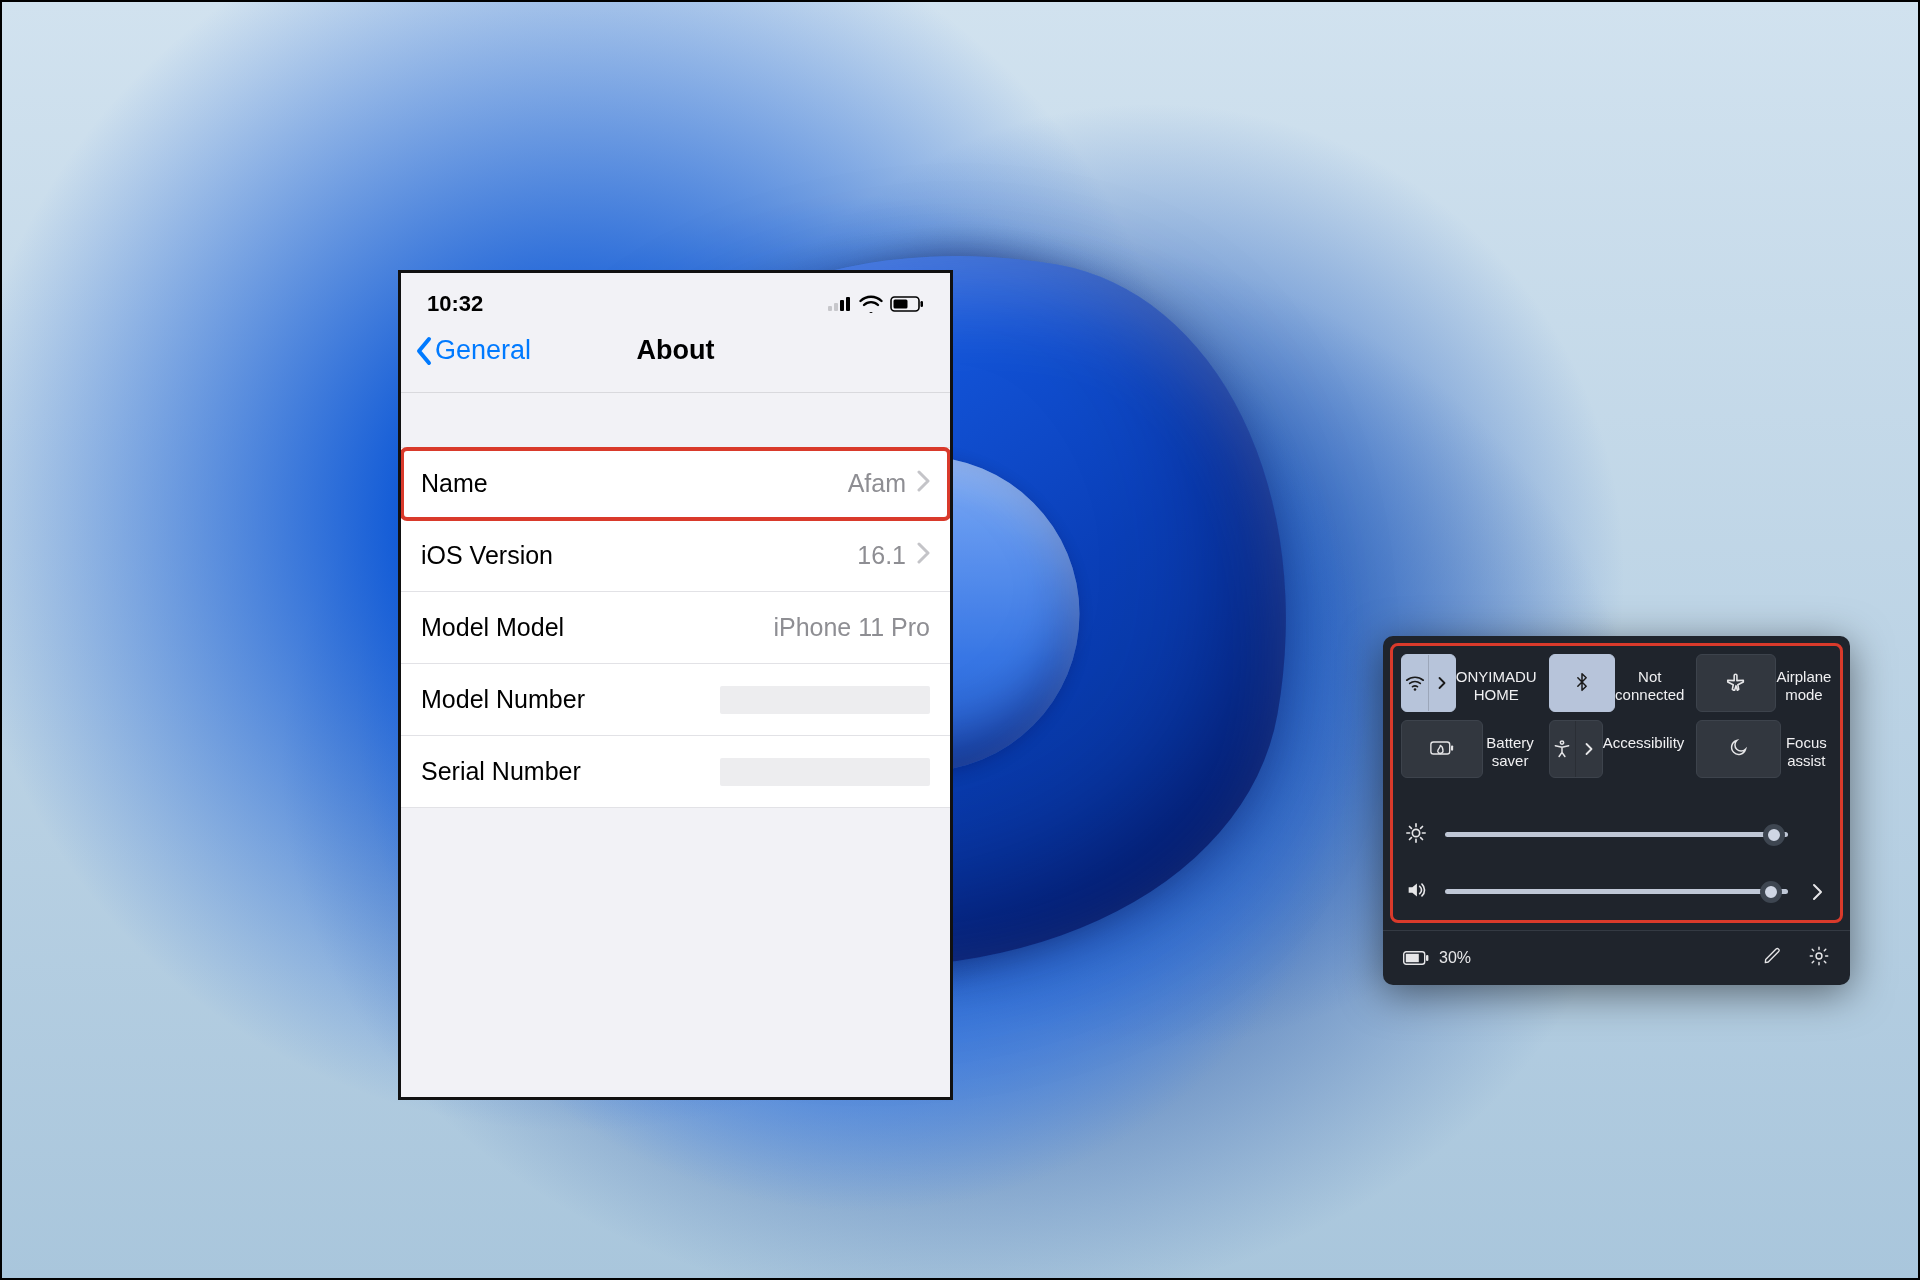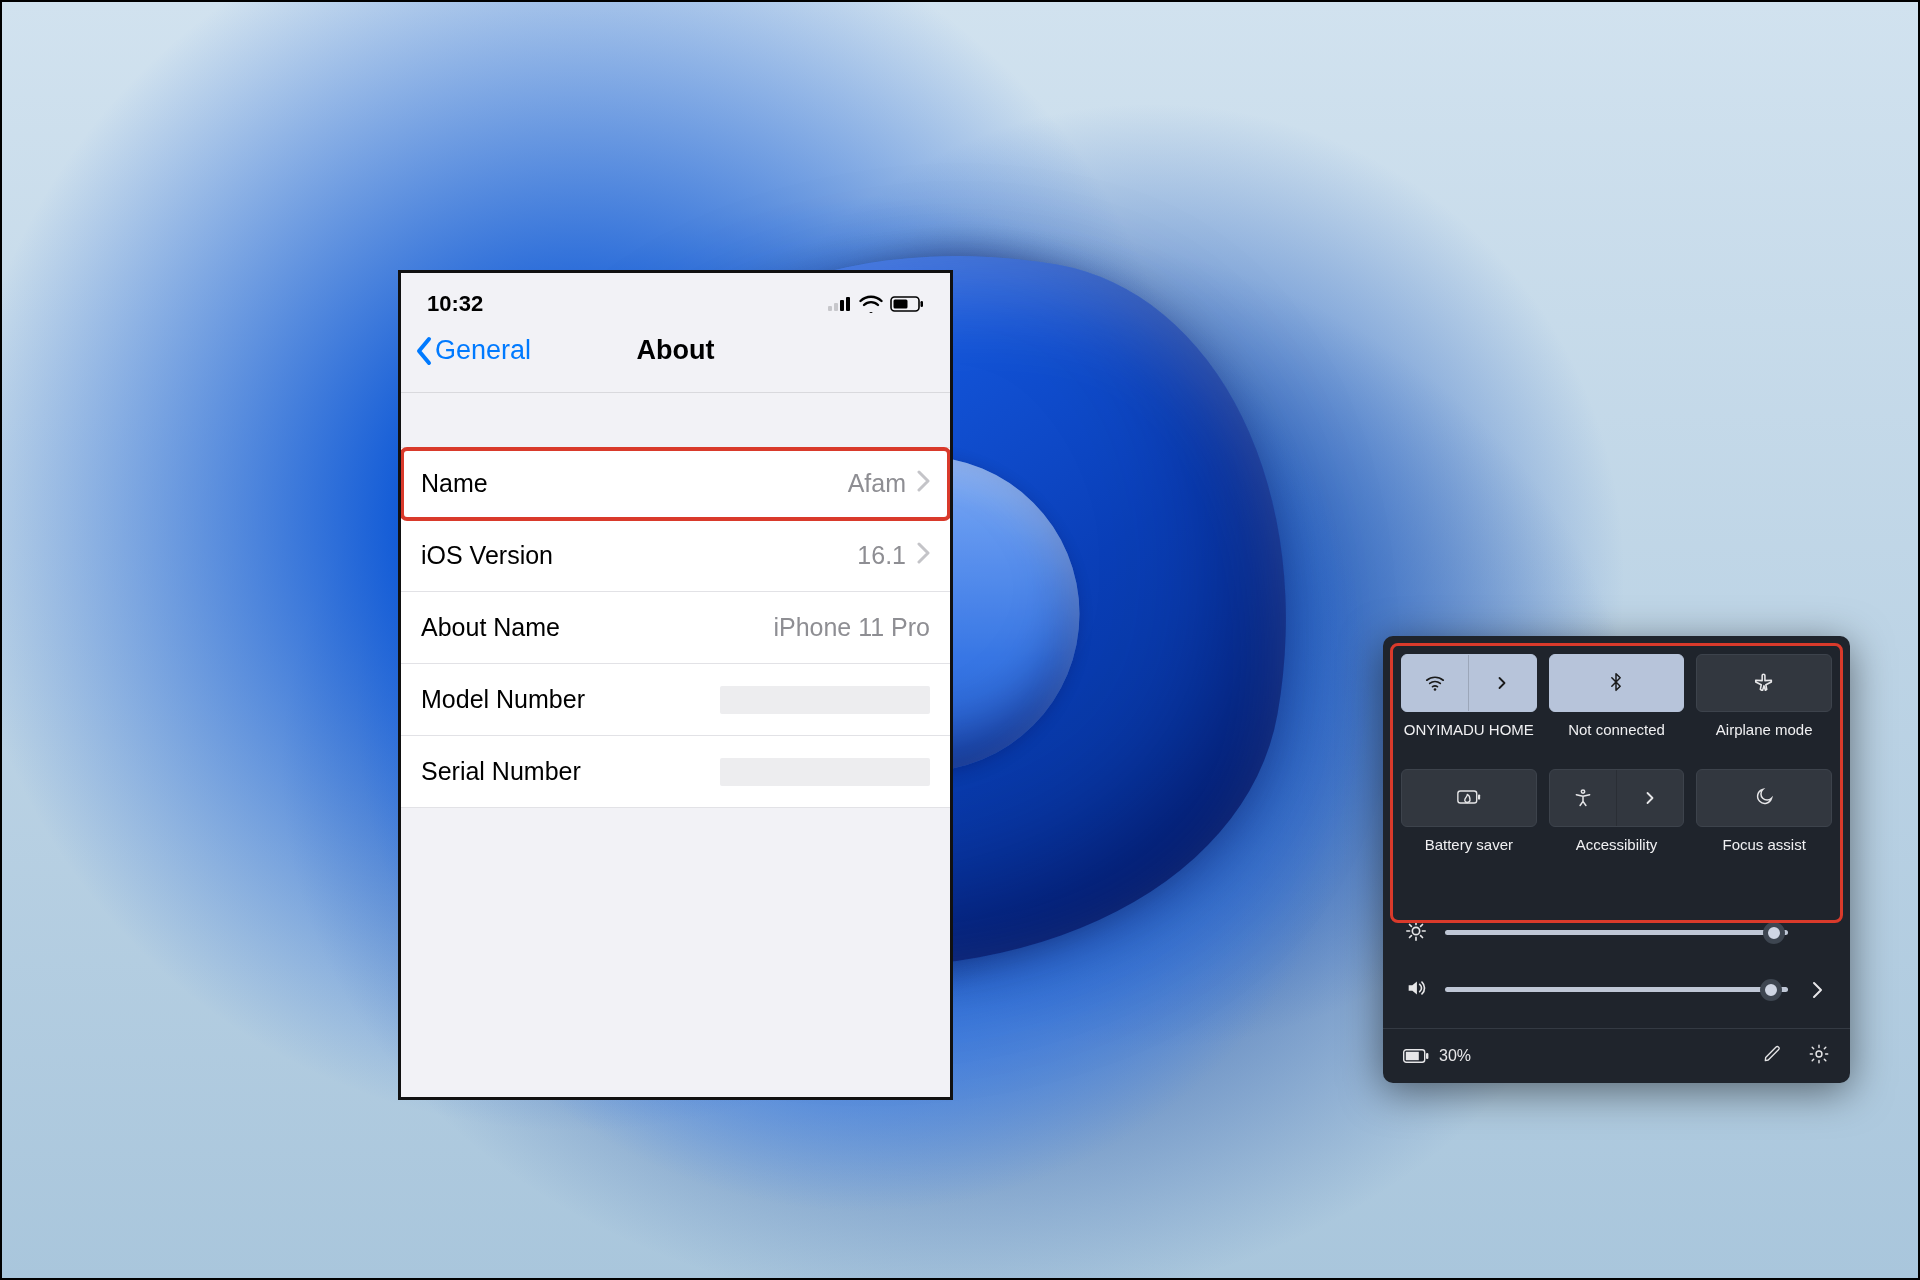--- a/index.html
+++ b/index.html
@@ -161,21 +161,21 @@
     pointer-events: none;
     z-index: 5;
   }
   .qs-grid {
     display: grid;
     grid-template-columns: repeat(3, 1fr);
     gap: 8px 12px;
   }
   .qs-tile {
     display: flex;
-    flex-direction: column;
+    flex-direction: row;
     align-items: center;
   }
   .qs-btn {
     width: 100%;
     height: 58px;
     border-radius: 6px;
     display: flex;
     align-items: center;
     justify-content: center;
     background: #32373f;
@@ -302,21 +302,21 @@
       <div class="ios-row">
         <span class="label">iOS Version</span>
         <span class="value">
           <span>16.1</span>
           <span class="chev"><svg width="14" height="22" viewBox="0 0 14 22">
               <path d="M3 2l9 9-9 9" stroke="#c4c4c8" stroke-width="3" fill="none" stroke-linecap="round" stroke-linejoin="round"></path>
             </svg></span>
         </span>
       </div>
       <div class="ios-row">
-        <span class="label">About Name</span>
+        <span class="label">Model Model</span>
         <span class="value">
           <span>iPhone 11 Pro</span>
         </span>
       </div>
       <div class="ios-row">
         <span class="label">Model Number</span>
         <span class="value">
           <span class="redact"></span>
         </span>
       </div>

